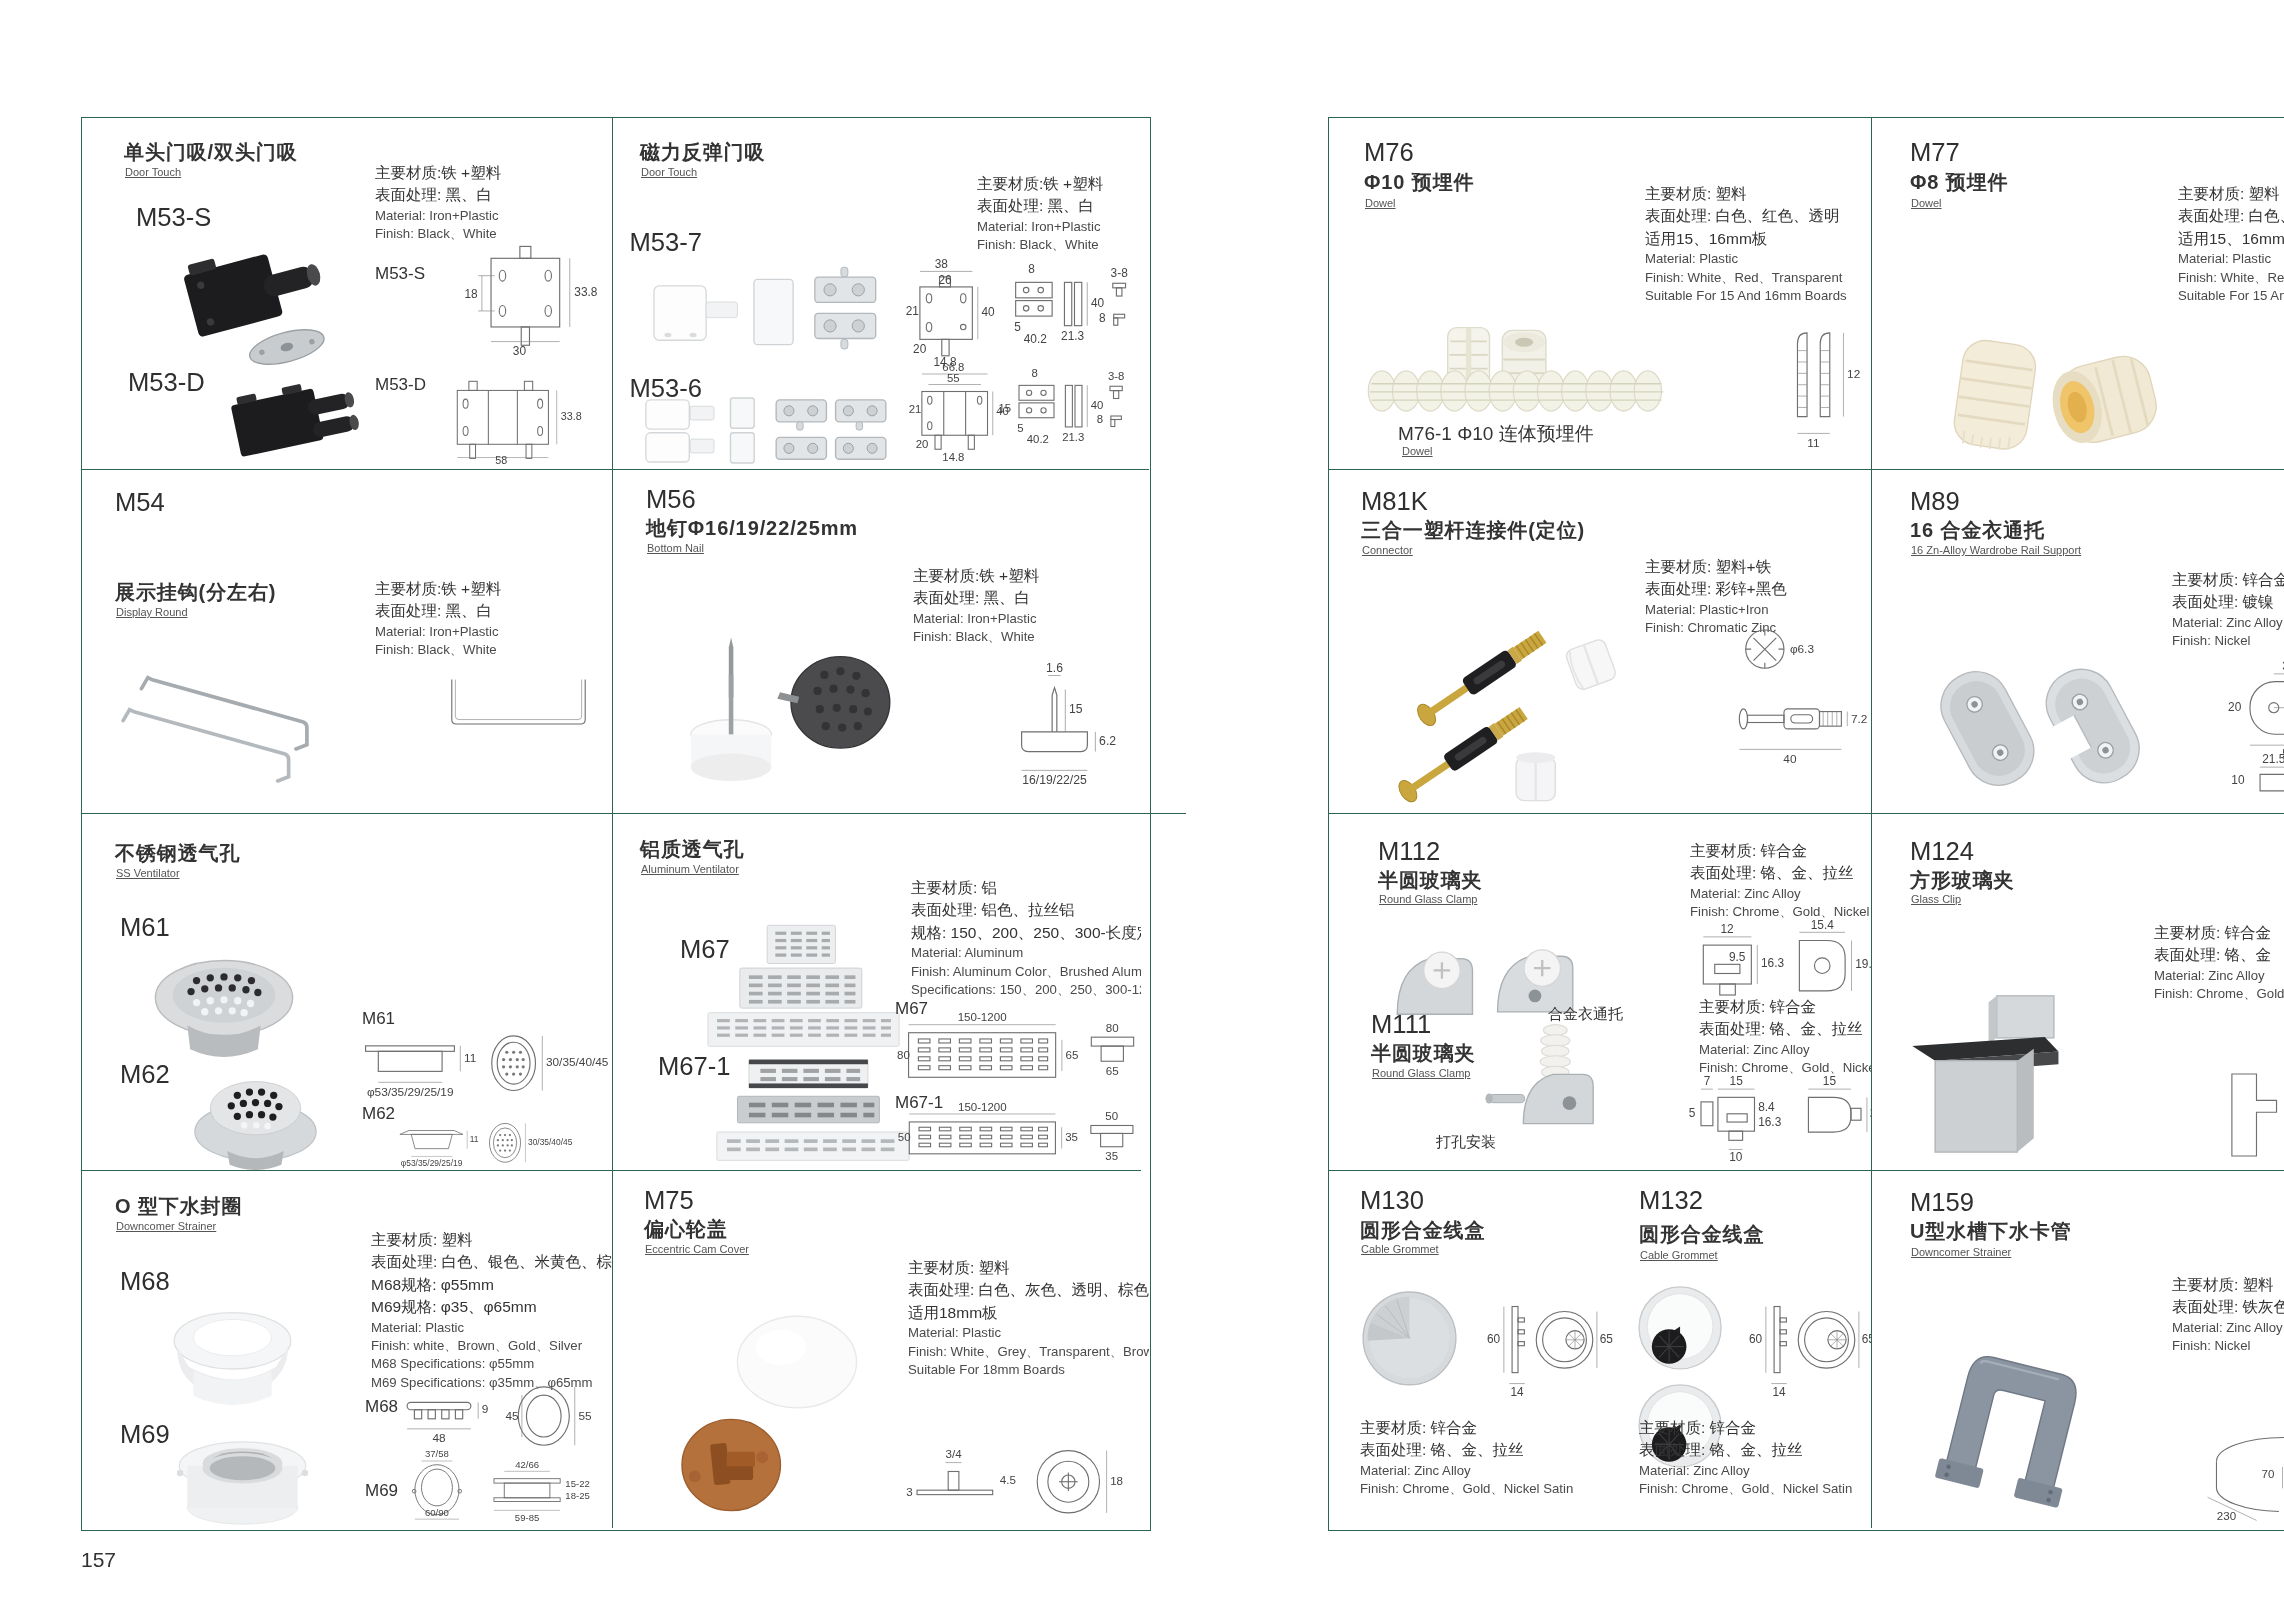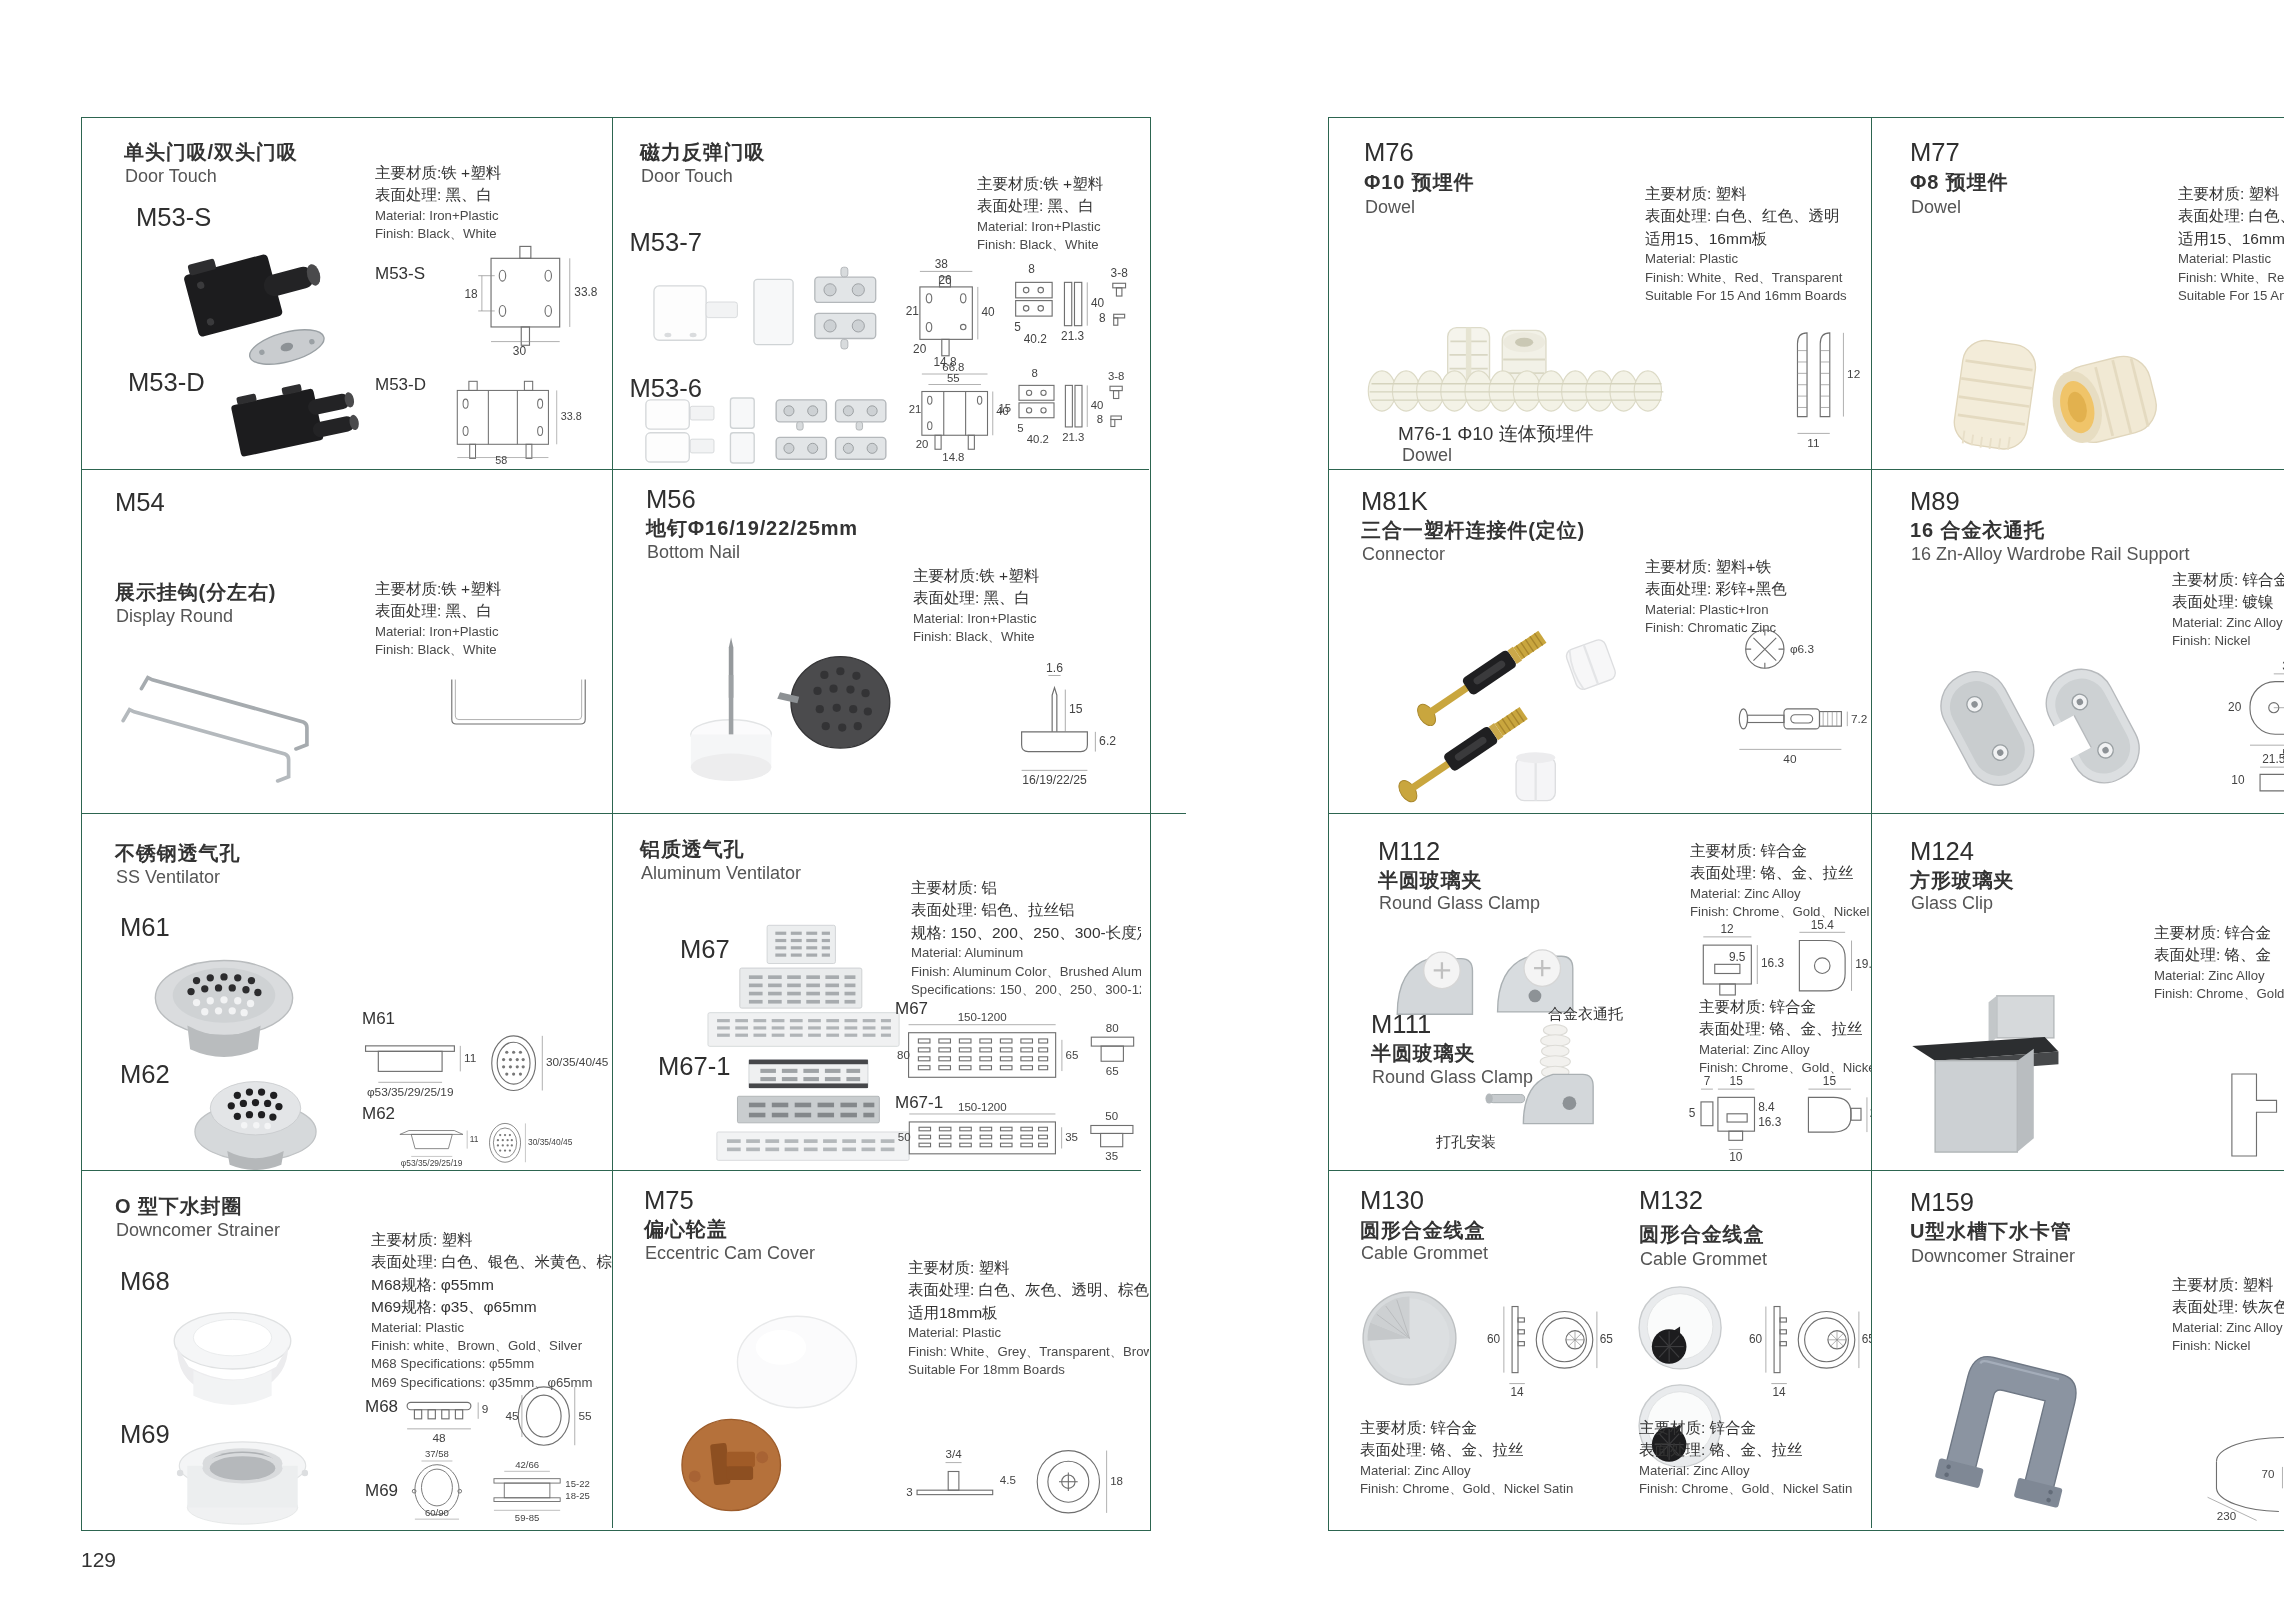--- a/index.html
+++ b/index.html
@@ -4,21 +4,21 @@
 <style>
   html,body{margin:0;padding:0;background:#fff;}
   .canvas{position:relative;width:2482px;height:1618px;background:#fff;
     font-family:"Liberation Sans","DejaVu Sans",sans-serif;color:#333;}
   .ptable{position:absolute;border:1.8px solid #2d6550;}
   .cell{position:absolute;overflow:hidden;}
   .br{border-right:1.8px solid #2d6550;}
   .bb{border-bottom:1.8px solid #2d6550;}
   .cell > *{position:absolute;}
   .tcn{font-size:20px;font-weight:600;letter-spacing:0.9px;color:#333;white-space:nowrap;}
-  .ten{font-size:18px;color:#555;white-space:nowrap;}
+  .ten{font-size:11px;color:#555;white-space:nowrap;text-decoration:underline;}
   .code{font-size:25.6px;color:#2f2f2f;white-space:nowrap;}
   .codesm{font-size:17px;color:#333;white-space:nowrap;}
   .code2{font-size:19px;color:#333;white-space:nowrap;}
   .note{font-size:15px;color:#333;white-space:nowrap;}
   .specs{line-height:1.0;}
   .scn{font-size:15.5px;color:#333;line-height:1.45;white-space:nowrap;}
   .sen{font-size:13.2px;color:#4a4a4a;line-height:1.38;white-space:nowrap;}
   .pnum{position:absolute;font-size:21px;color:#333;}
   svg{position:absolute;overflow:visible;}
   svg text{font-family:"Liberation Sans","DejaVu Sans",sans-serif;font-size:26px;fill:#444;}
@@ -1281,16 +1281,16 @@
         <text x="190" y="136" text-anchor="end">70</text>
         <text x="265" y="188">16</text>
         <line class="dl" x1="40" y1="180" x2="150" y2="232"></line>
         <text x="104" y="232" text-anchor="end">230</text>
         <line class="dl" x1="370" y1="200" x2="440" y2="170"></line>
         <text x="408" y="212">150</text>
       </svg>
     </div>
   </div>
 
-  <div class="pnum" style="left:81px;top:1548px">129</div>
+  <div class="pnum" style="left:81px;top:1548px">157</div>
 
 </div>
 
 
 </body></html>

